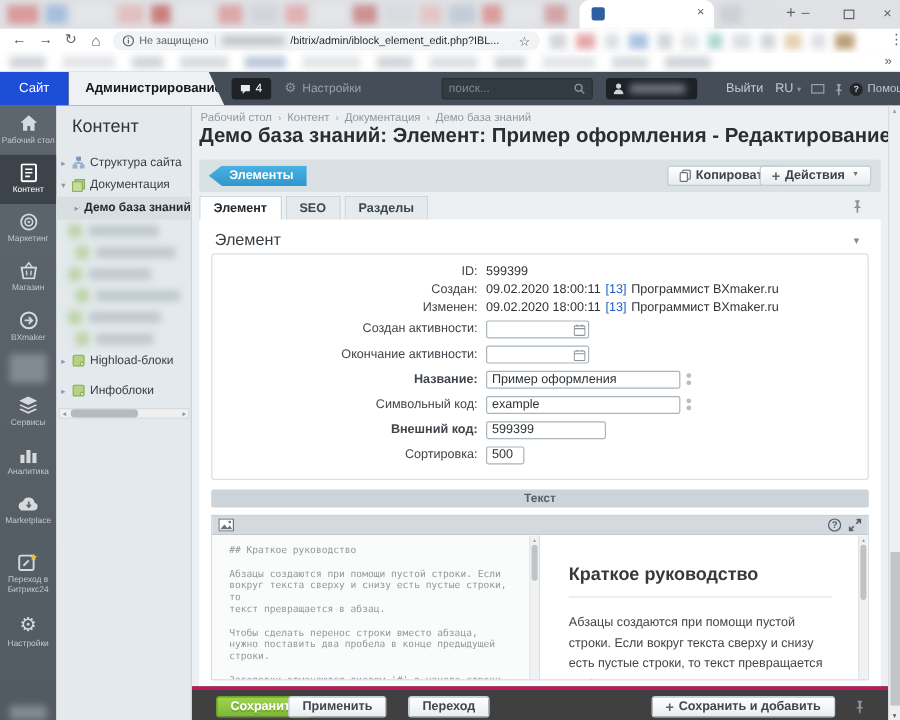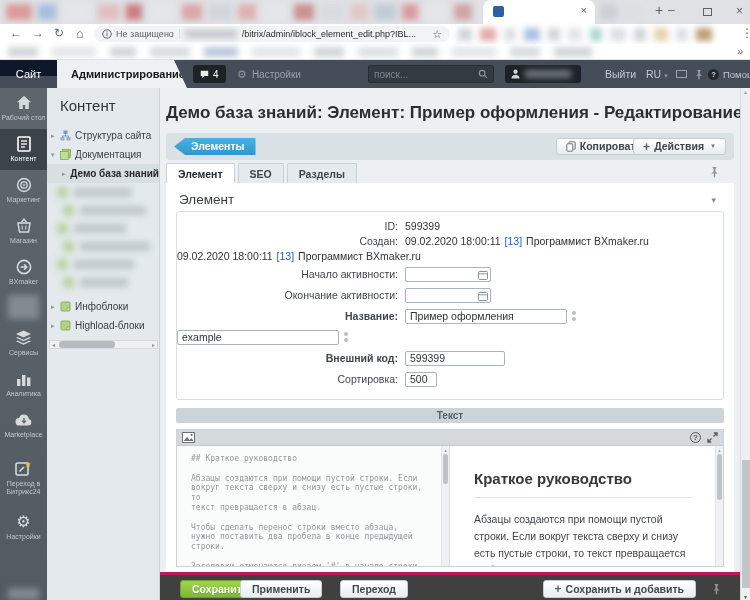--- a/index.html
+++ b/index.html
@@ -34,21 +34,21 @@
   .bm-star{font-size:11px;color:#5f6368;margin-left:4px}
   .ext-blur{left:458px;top:4px;width:272px;height:13px}
   .menu-dots{left:741px;top:2px;font-size:12px;color:#5f6368}
 
   #bm-row{left:0;top:44px;width:750px;height:16px;background:#fff;border-bottom:1px solid #e1e3e6}
   .bm-blur{left:8px;top:3px;width:700px;height:10px}
   .bm-more{left:737px;top:1px;font-size:11px;color:#5f6368}
 
   
   #topnav{left:0;top:60px;width:750px;height:28px;background:#454e58}
-  .site-tab{left:0;top:0;width:57px;height:16px;background:#0f172a;color:#fff;font-size:11px;line-height:28px;text-align:center}
+  .site-tab{left:0;top:0;width:57px;height:28px;background:#1d4ed8;color:#fff;font-size:11px;line-height:28px;text-align:center}
   .admin-tab{left:57px;top:0;width:130px;height:28px;background:#edf1f3;color:#15181b;font-size:11px;font-weight:bold;line-height:28px;padding-left:14px;clip-path:polygon(0 0,calc(100% - 13px) 0,100% 100%,0 100%)}
   .notif{left:193px;top:5px;height:18px;background:#1d2227;border-radius:3px;color:#fff;display:flex;align-items:center;padding:0 7px;gap:4px;font-size:10px}
   .gear-btn{left:237px;top:0;height:28px;display:flex;align-items:center;gap:5px;color:#99a1a8;font-size:10px}
   .gear-glyph{font-size:11px;color:#8d959c;line-height:1}
   .search{left:368px;top:5px;width:126px;height:18px;background:#333b42;border:1px solid #272d33;border-radius:2px;display:flex;align-items:center;padding:0 5px}
   .search input{flex:1;background:transparent;border:none;outline:none;font-size:10px;color:#c6ccd1;font-family:"Liberation Sans",sans-serif;min-width:0}
   .search input::placeholder{color:#7f878e}
   .user{left:505px;top:5px;width:76px;height:18px;background:#1d2227;border-radius:3px;display:flex;align-items:center;padding:0 6px;gap:5px}
   .user-blur{width:46px;height:8px}
   .user-blur i{width:100%;height:100%;background:#7d858d}
@@ -433,47 +433,50 @@
         <i class="bb" style="width:70px"></i>
       </div>
     <div class="tblur blur">
         <i class="ib"></i>
         <i class="bb" style="width:60px"></i>
       </div>
     <div class="tblur blur" style="padding-left:16px">
         <i class="ib"></i>
         <i class="bb" style="width:48px"></i>
       </div>
+    <div class="trow">
+      <span class="tw">▸</span>
+      <svg class="ti" width="11" height="11" viewBox="0 0 11 11">
+          <rect x="1" y="1" width="9" height="9" rx="1" fill="#b3d284" stroke="#85ab50" stroke-width="0.9"></rect>
+          <path d="M7 10V7h3" fill="#dceac4" stroke="#85ab50" stroke-width="0.8"></path>
+        </svg>
+      <span class="tl">Highload-блоки</span>
+    </div>
     <div class="trow" style="margin-top:6px">
       <span class="tw">▸</span>
       <svg class="ti" width="11" height="11" viewBox="0 0 11 11">
           <rect x="1" y="1" width="9" height="9" rx="1" fill="#b3d284" stroke="#85ab50" stroke-width="0.9"></rect>
           <path d="M7 10V7h3" fill="#dceac4" stroke="#85ab50" stroke-width="0.8"></path>
         </svg>
       <span class="tl">Инфоблоки</span>
     </div>
-    <div class="trow">
-      <span class="tw">▸</span>
-      <svg class="ti" width="11" height="11" viewBox="0 0 11 11">
-          <rect x="1" y="1" width="9" height="9" rx="1" fill="#b3d284" stroke="#85ab50" stroke-width="0.9"></rect>
-          <path d="M7 10V7h3" fill="#dceac4" stroke="#85ab50" stroke-width="0.8"></path>
-        </svg>
-      <span class="tl">Highload-блоки</span>
-    </div>
   </div>
   <div class="hscroll">
     <span class="hs-ar">◂</span>
     <span class="hs-track">
         <span class="hs-thumb"></span>
       </span>
     <span class="hs-ar">▸</span>
   </div>
 </div>
 
 <div id="main" class="abs">
+  <div class="crumbs">
+    <span class="crumb">Рабочий стол</span><span class="csep">›</span><span class="crumb">Контент</span><span class="csep">›</span><span class="crumb">Документация</span><span class="csep">›</span><span class="crumb">Демо база знаний</span>
+  </div>
   <div class="title-row">
     <span class="page-title">Демо база знаний: Элемент: Пример оформления - Редактирование</span>
 
   </div>
 
   <div class="toolbar">
     <span class="btn-elements">Элементы</span>
     <span class="wbtn btn-copy">
       <svg width="10" height="11" viewBox="0 0 10 11">
           <rect x="0.8" y="2.8" width="6" height="7.4" rx="0.8" fill="#fff" stroke="#6a737a" stroke-width="1"></rect>
@@ -506,26 +509,27 @@
         <span class="flab">ID:</span>
         <span>599399</span>
       </div>
       <div class="frow">
         <span class="flab">Создан:</span>
         <span>09.02.2020 18:00:11</span>
         <span class="flink">[13]</span>
         <span>Программист BXmaker.ru</span>
       </div>
       <div class="frow">
+        <span class="flab">Изменен:</span>
         <span>09.02.2020 18:00:11</span>
         <span class="flink">[13]</span>
         <span>Программист BXmaker.ru</span>
       </div>
       <div class="frow tall">
-        <span class="flab">Начало активности:</span>
+        <span class="flab">Создан активности:</span>
         <span class="dwrap">
             <input class="tinput" style="">
           <svg class="cal" width="10" height="10" viewBox="0 0 10 10">
               <rect x="0.5" y="1.5" width="9" height="8" rx="1" fill="none" stroke="#8c959c" stroke-width="1"></rect>
               <line x1="0.5" y1="3.8" x2="9.5" y2="3.8" stroke="#8c959c"></line>
               <line x1="3" y1="0.5" x2="3" y2="2" stroke="#8c959c"></line>
               <line x1="7" y1="0.5" x2="7" y2="2" stroke="#8c959c"></line>
             </svg>
         </span>
       </div>
@@ -540,20 +544,21 @@
               <line x1="7" y1="0.5" x2="7" y2="2" stroke="#8c959c"></line>
             </svg>
         </span>
       </div>
       <div class="frow tall">
         <span class="flab b">Название:</span>
         <input class="tinput w-name" value="Пример оформления" style="">
         <span class="mini"></span>
       </div>
       <div class="frow tall">
+        <span class="flab">Символьный код:</span>
         <input class="tinput w-name" value="example" style="">
         <span class="mini"></span>
       </div>
       <div class="frow tall">
         <span class="flab b">Внешний код:</span>
         <input class="tinput w-ext" value="599399" style="">
       </div>
       <div class="frow tall">
         <span class="flab">Сортировка:</span>
         <input class="tinput w-sort" value="500" style="">

